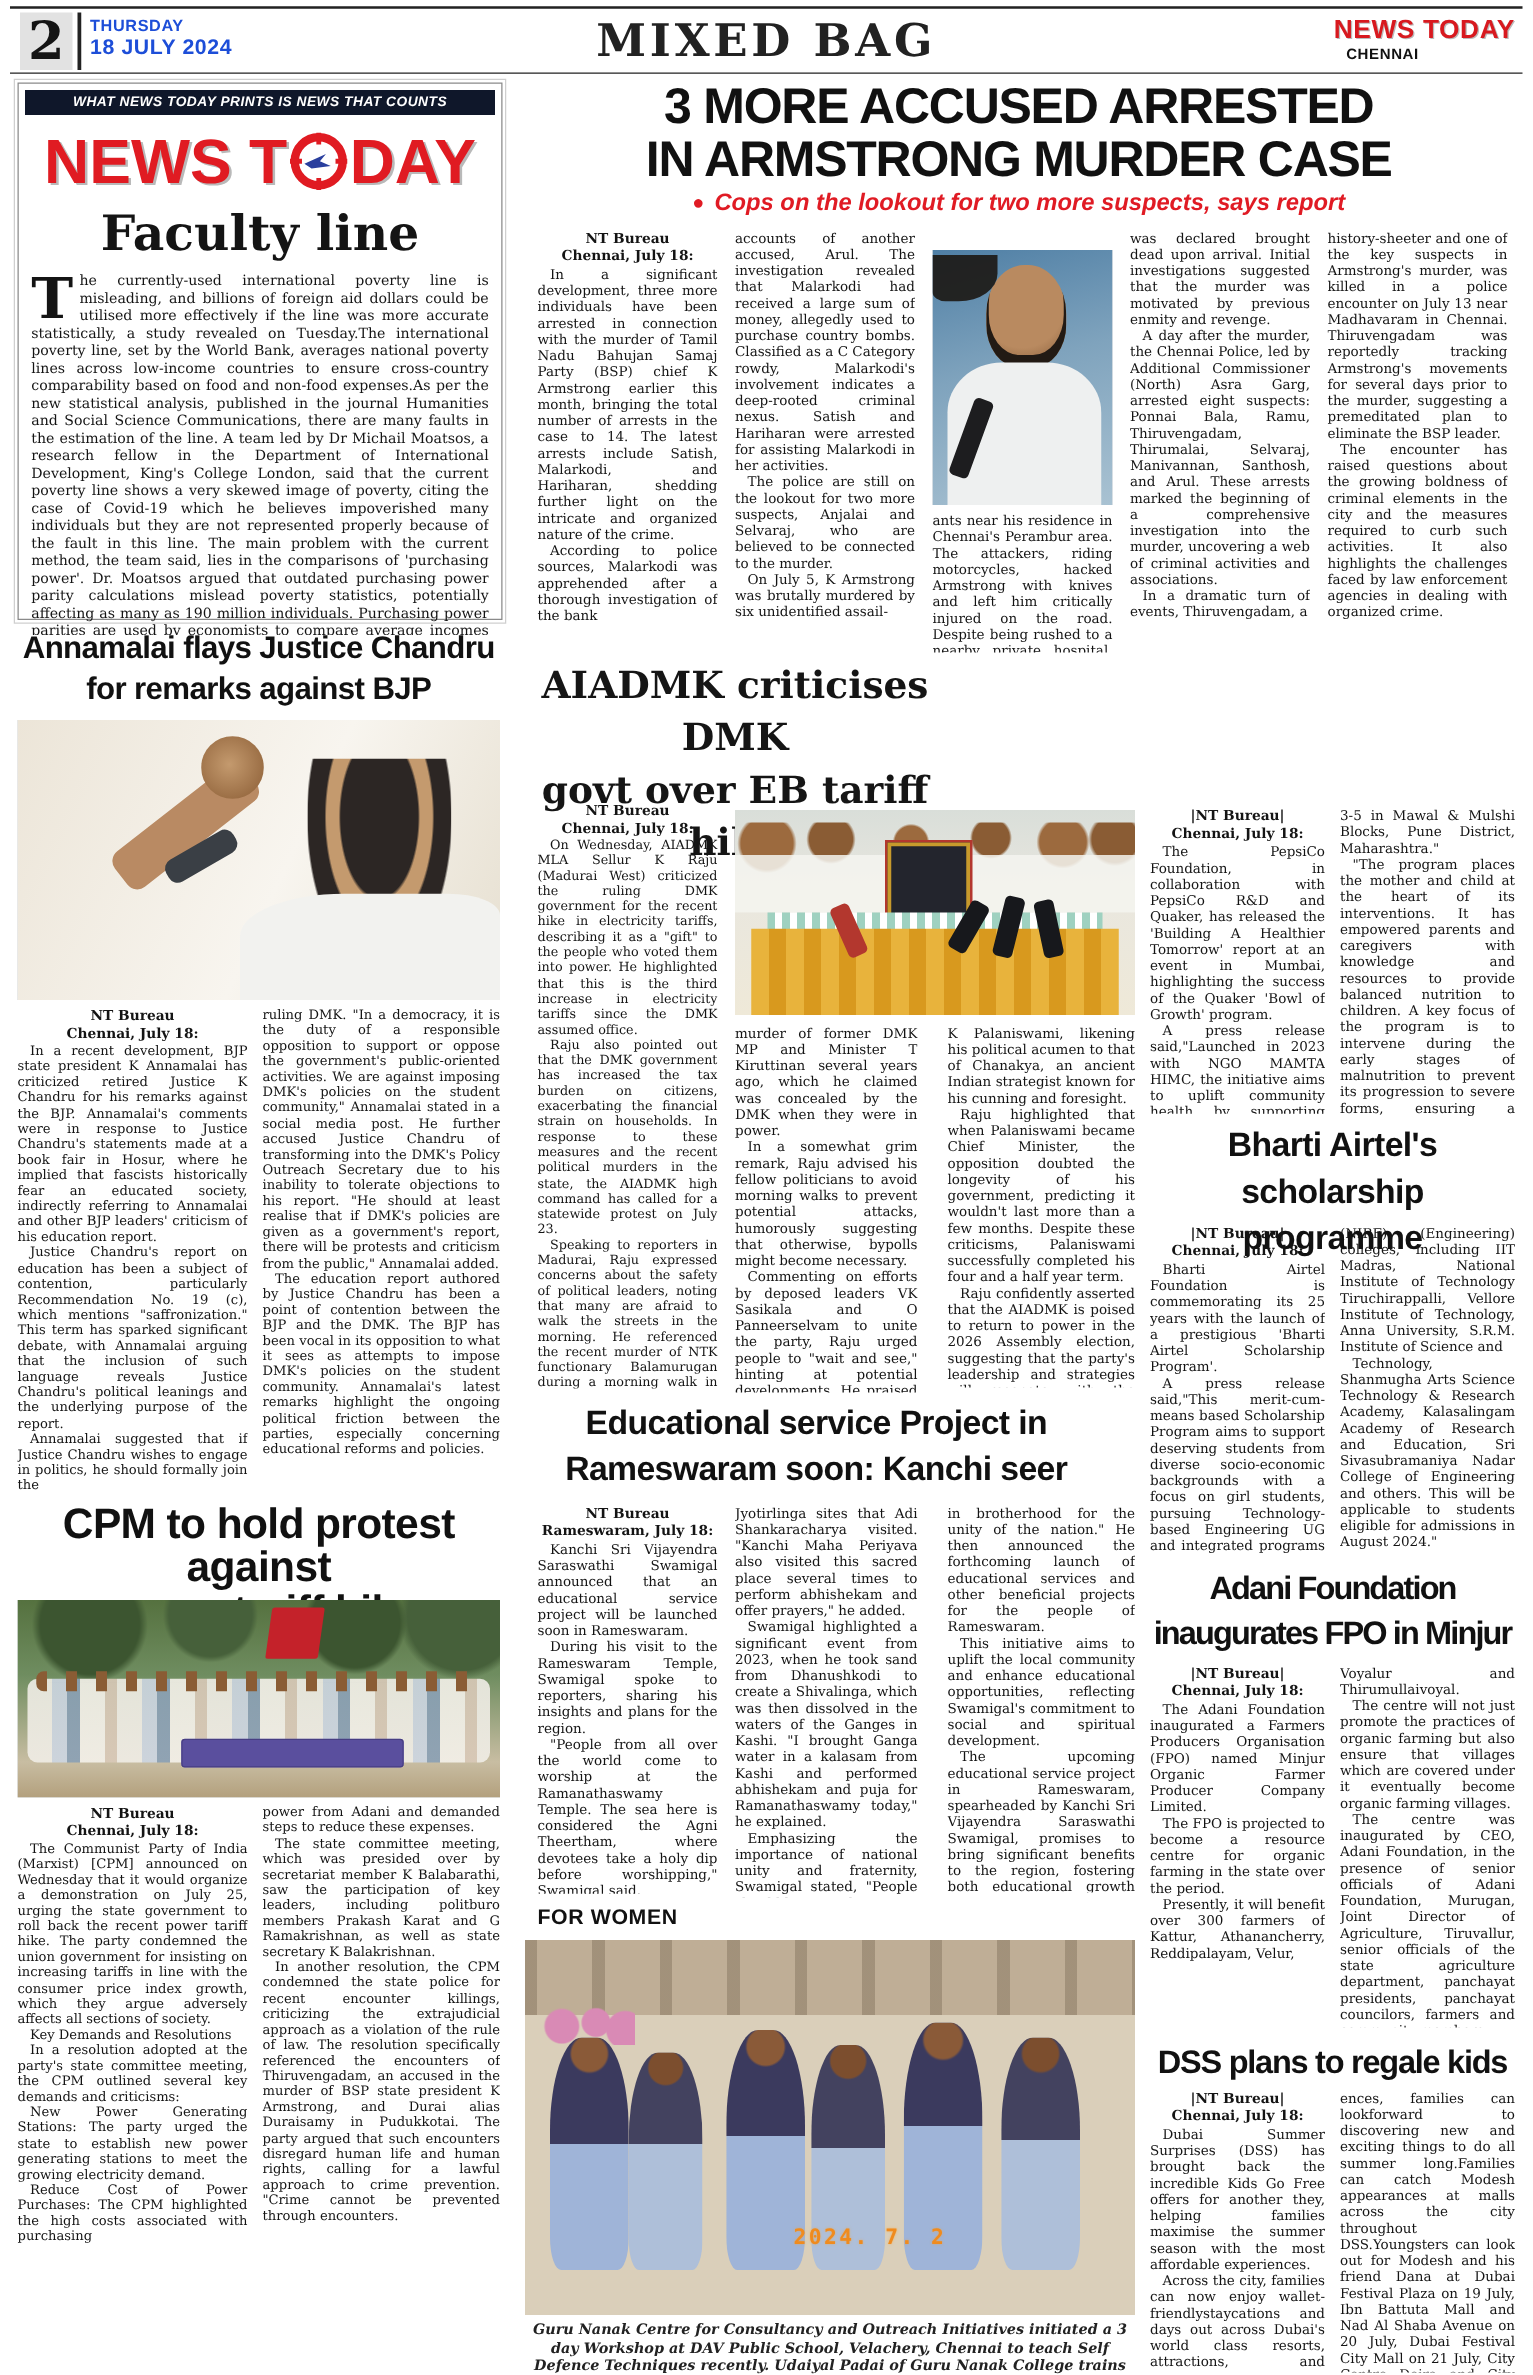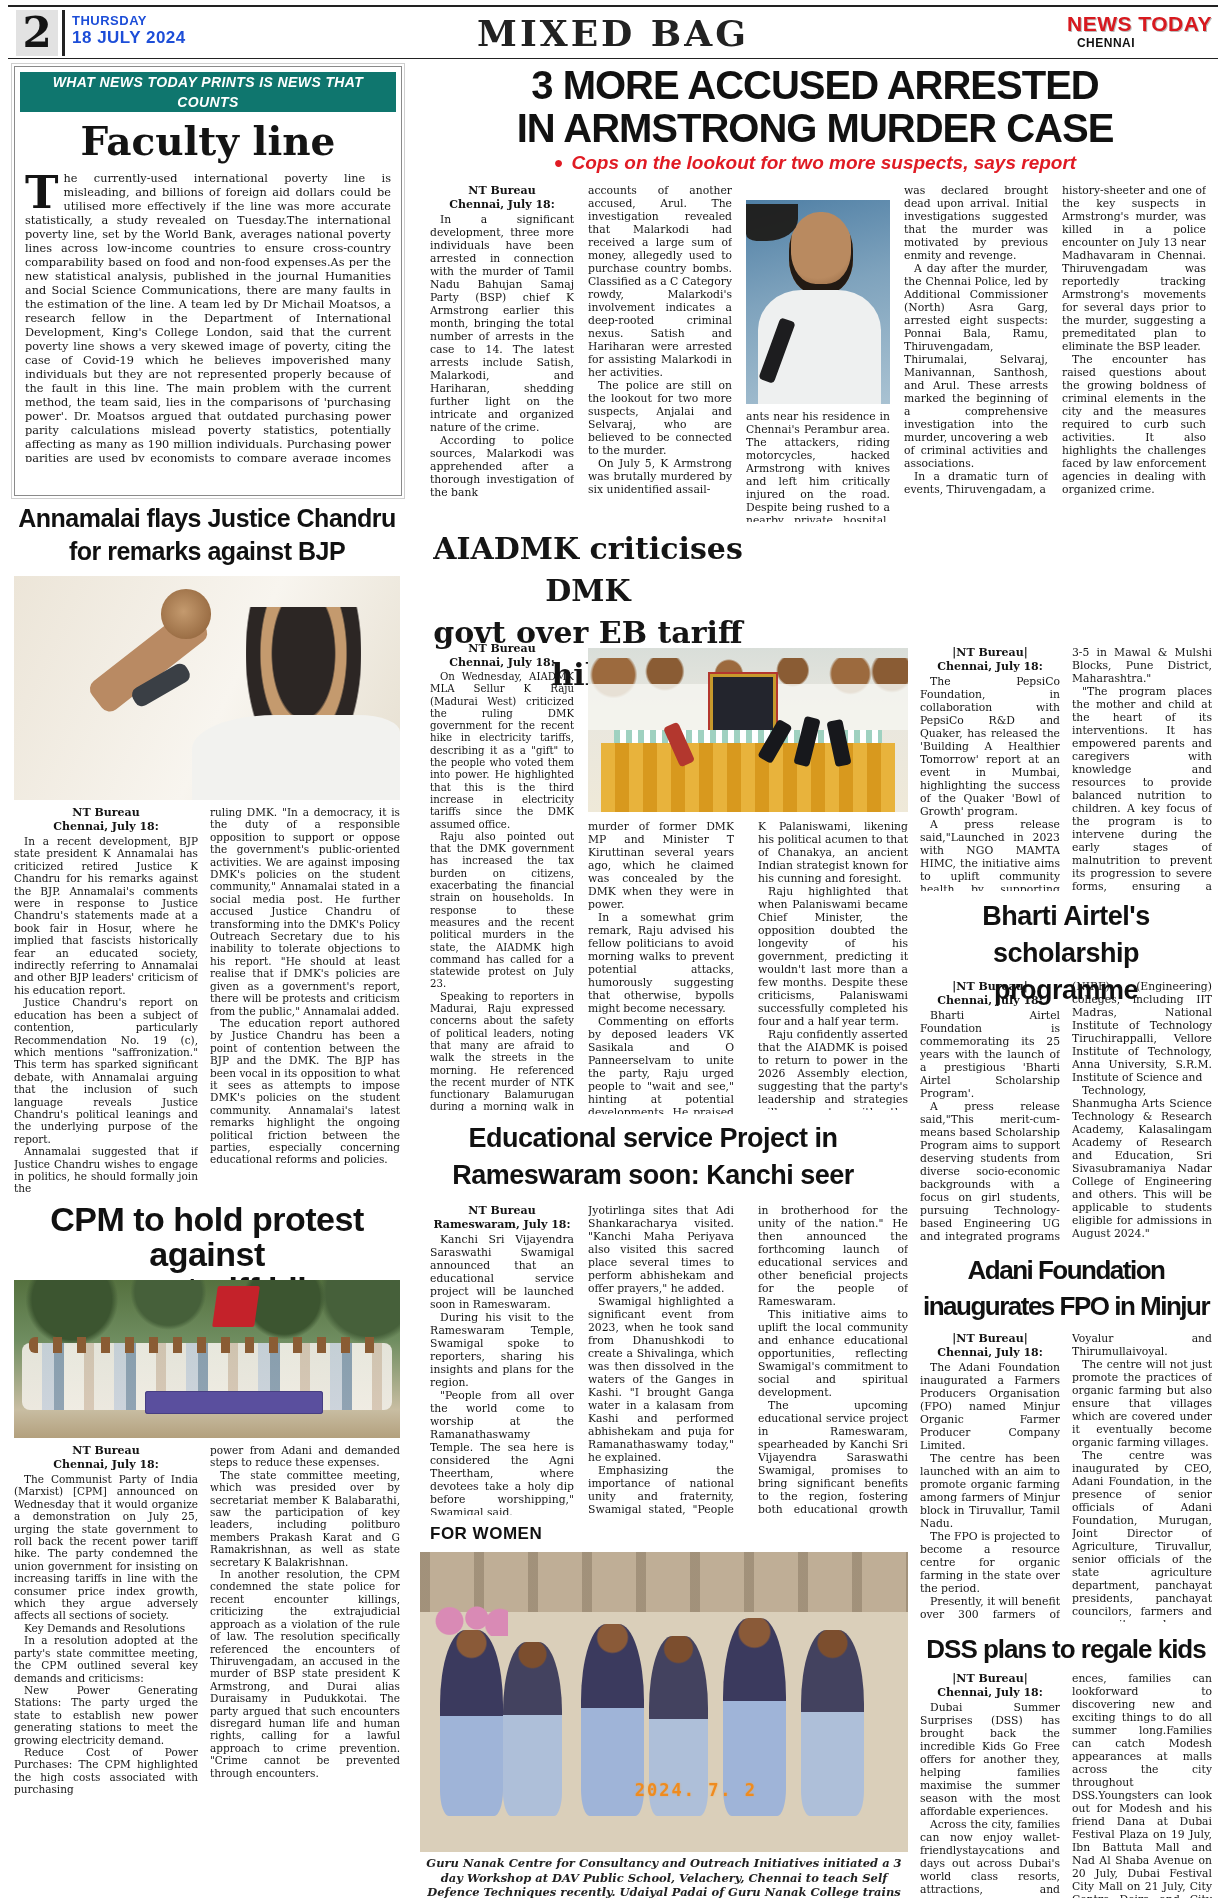--- a/index.html
+++ b/index.html
@@ -10,22 +10,22 @@
   
   .pagenum{background:#e2e2e2;text-align:center;font-weight:bold;font-size:42px;line-height:46px;font-family:"DejaVu Serif",serif;}
   .daydate{font-family:"Liberation Sans",sans-serif;font-weight:bold;color:#1d4ed8;}
   .daydate .d1{font-size:13px;letter-spacing:.5px;}
   .daydate .d2{font-size:17px;letter-spacing:.5px;}
   .section-title{font-family:"DejaVu Serif",serif;font-weight:bold;font-size:36px;letter-spacing:3px;text-align:center;color:#222;}
   .brand{font-family:"Liberation Sans",sans-serif;font-weight:bold;color:#d8191f;font-size:21px;text-align:right;letter-spacing:.5px;text-shadow:1px 1px 0 #bbb;}
   .brand-city{font-family:"Liberation Sans",sans-serif;font-weight:bold;font-size:12px;text-align:center;color:#111;letter-spacing:.5px;}
   
   .masthead-box{border:1px solid #8a8a8a;outline:1px solid #cfcfcf;outline-offset:2px;background:#fff;}
-  .strip{background:#0f766e;color:#fff;font-family:"Liberation Sans",sans-serif;font-weight:bold;
-         font-size:14px;letter-spacing:.4px;text-align:center;line-height:20px;font-style:italic;}
+  .strip{background:#0f172a;color:#fff;font-family:"Liberation Sans",sans-serif;font-weight:bold;
+         font-size:11px;letter-spacing:.4px;text-align:center;line-height:20px;font-style:italic;}
   .nt-logo{display:flex;align-items:center;justify-content:center;gap:2px;
            font-family:"Liberation Sans",sans-serif;font-weight:bold;color:#e01b22;
            font-size:50px;letter-spacing:0px;text-shadow:2px 2px 0 #b9b9b9;}
   .faculty-title{font-weight:bold;font-size:39px;text-align:center;}
   .faculty-body{font-size:11.3px;line-height:14px;text-align:justify;overflow:hidden;}
   .dropcap{float:left;font-size:45px;line-height:38px;padding:2px 5px 0 0;font-weight:bold;}
   
   .hl-sans{font-family:"Liberation Sans",sans-serif;font-weight:bold;text-align:center;
            white-space:pre-line;letter-spacing:-.5px;color:#111;}
   .hl-serif{font-family:"DejaVu Serif",serif;font-weight:bold;text-align:center;white-space:pre-line;color:#151515;}
@@ -61,20 +61,34 @@
   </div>
   <div class="abs section-title" style="left:413px;top:12px;width:400px;">MIXED BAG</div>
   <div class="abs" style="left:1000px;top:12px;width:212px;">
     <div class="brand">NEWS TODAY</div>
     <div class="brand-city">CHENNAI</div>
   </div>
   <div class="abs rule" style="left:8px;top:58px;width:1210px;height:1px;"></div>
 
   <div class="abs masthead-box" style="left:14px;top:66px;width:386px;height:428px;">
     <div class="strip" style="margin:5px 5px 0 5px;">WHAT NEWS TODAY PRINTS IS NEWS THAT COUNTS</div>
+    <div class="nt-logo" style="margin-top:8px;">
+      <span>NEWS T</span>
+      <span style="display:inline-block;width:46px;height:46px;">
+        <svg viewBox="0 0 48 48" width="46" height="46">
+          <circle cx="24" cy="24" r="20" fill="#fff" stroke="#e01b22" stroke-width="7"></circle>
+          <line x1="24" y1="0" x2="24" y2="10" stroke="#e01b22" stroke-width="4"></line>
+          <line x1="24" y1="38" x2="24" y2="48" stroke="#e01b22" stroke-width="4"></line>
+          <line x1="0" y1="24" x2="10" y2="24" stroke="#e01b22" stroke-width="4"></line>
+          <line x1="38" y1="24" x2="48" y2="24" stroke="#e01b22" stroke-width="4"></line>
+          <path d="M12 26 L30 18 L25 24 L34 28 L18 30 Z" fill="#2a3f9e"></path>
+        </svg>
+      </span>
+      <span>DAY</span>
+    </div>
     <div class="faculty-title" style="margin-top:6px;">Faculty line</div>
     <div class="faculty-body" style="margin:8px 10px 0 10px;height:290px;">
       <span class="dropcap">T</span><span>he currently-used international poverty line is misleading, and billions of foreign aid dollars could be utilised more effectively if the line was more accurate statistically, a study revealed on Tuesday.The international poverty line, set by the World Bank, averages national poverty lines across low-income countries to ensure cross-country comparability based on food and non-food expenses.As per the new statistical analysis, published in the journal Humanities and Social Science Communications, there are many faults in the estimation of the line. A team led by Dr Michail Moatsos, a research fellow in the Department of International Development, King's College London, said that the current poverty line shows a very skewed image of poverty, citing the case of Covid-19 which he believes impoverished many individuals but they are not represented properly because of the fault in this line. The main problem with the current method, the team said, lies in the comparisons of 'purchasing power'. Dr. Moatsos argued that outdated purchasing power parity calculations mislead poverty statistics, potentially affecting as many as 190 million individuals. Purchasing power parities are used by economists to compare average incomes across countries but are sometimes also used in comparing living standards.While it is an easy idea to implement, it does not serve the real purpose of reducing poverty.</span>
     </div>
   </div>
 
   <div class="abs hl-sans" style="left:418px;top:64px;width:794px;font-size:40px;line-height:43px;letter-spacing:-1px;">3 MORE ACCUSED ARRESTED
 IN ARMSTRONG MURDER CASE</div>
   <div class="abs subhead" style="left:418px;top:152px;width:794px;">
     <span class="dot">●</span>
@@ -263,21 +277,20 @@
       <p>Technology, Shanmugha Arts Science Technology &amp; Research Academy, Kalasalingam Academy of Research and Education, Sri Sivasubramaniya Nadar College of Engineering and others. This will be applicable to students eligible for admissions in August 2024."</p>
     </div>
 
   <div class="abs hl-sans" style="left:920px;top:1252px;width:292px;font-size:26px;line-height:36px;letter-spacing:-1.5px;">Adani Foundation
 inaugurates FPO in Minjur</div>
   <div class="abs" style="left:920px;top:1332px;width:140px;height:290px;">
     <div class="byline">|NT Bureau|
 Chennai, July 18:</div>
     <div class="body-col" style="height:258px;">
         <p>The Adani Foundation inaugurated a Farmers Producers Organisation (FPO) named Minjur Organic Farmer Producer Company Limited.</p>
-        <p>The centre has been launched with an aim to promote organic farming among farmers of Minjur block in Tiruvallur, Tamil Nadu.</p>
         <p>The FPO is projected to become a resource centre for organic farming in the state over the period.</p>
         <p>Presently, it will benefit over 300 farmers of Kattur, Athanancherry, Reddipalayam, Velur,</p>
       </div>
   </div>
   <div class="abs body-col cont" style="left:1072px;top:1332px;width:140px;height:290px;">
       <p>Voyalur and Thirumullaivoyal.</p>
       <p>The centre will not just promote the practices of organic farming but also ensure that villages which are covered under it eventually become organic farming villages.</p>
       <p>The centre was inaugurated by CEO, Adani Foundation, in the presence of senior officials of Adani Foundation, Murugan, Joint Director of Agriculture, Tiruvallur, senior officials of the state agriculture department, panchayat presidents, panchayat councilors, farmers and community members.</p>
     </div>
 

